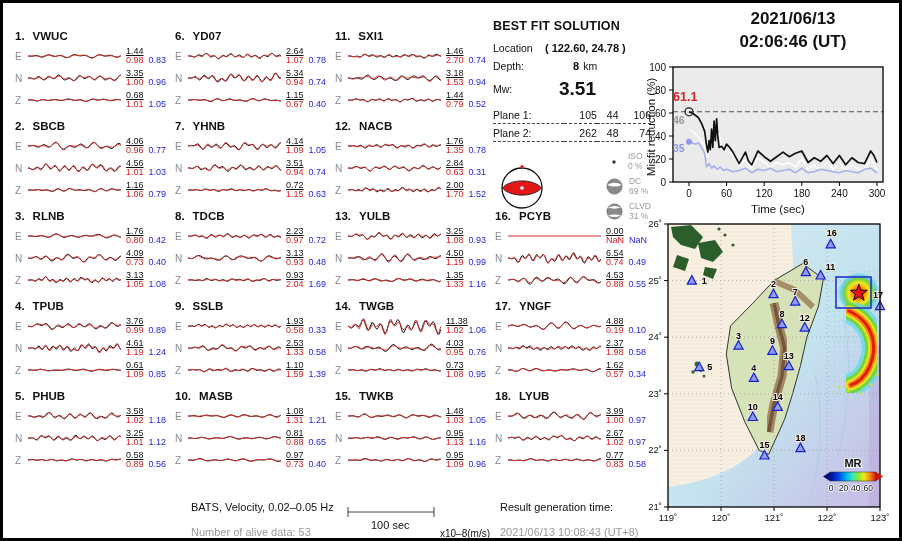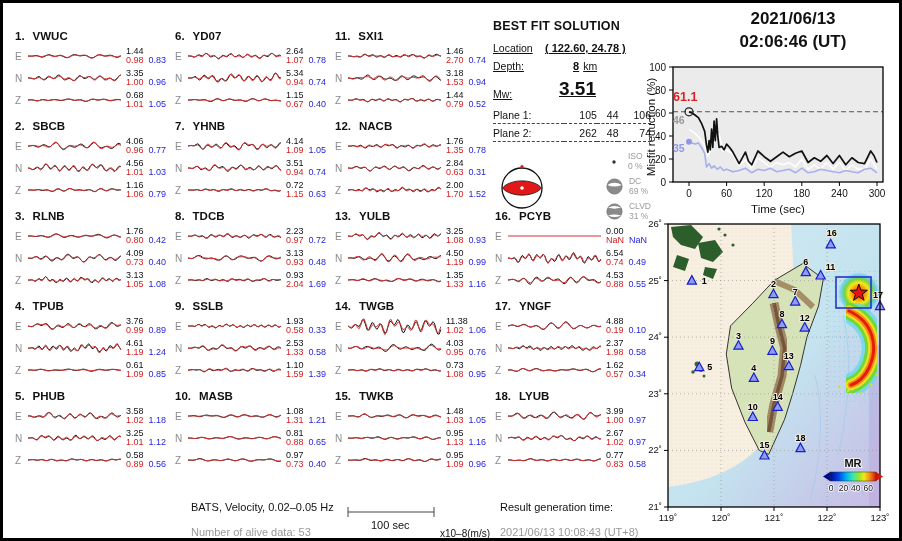--- a/index.html
+++ b/index.html
@@ -4,26 +4,26 @@
 <style>
   html,body{margin:0;padding:0;background:#fff;}
   .canvas{position:relative;width:902px;height:541px;background:#fff;border:3px solid #000;
     box-sizing:border-box;font-family:"Liberation Sans",sans-serif;color:#111;overflow:hidden;}
   .station{position:absolute;width:156px;height:88px;}
   .st-title{font-weight:bold;font-size:11.5px;height:15px;}
   .st-title .code{margin-left:8px;}
   .trace-row{height:22px;display:flex;align-items:center;}
   .ch{color:#8a8a8a;font-size:10px;width:11px;flex:0 0 11px;}
   .nums{margin-left:3px;display:flex;flex-direction:column;font-size:9px;line-height:9.5px;white-space:nowrap;}
-  .amp{color:#111;}
+  .amp{color:#111;text-decoration:underline;}
   .m1{color:#d42020;}
   .m2{color:#2424dd;margin-left:5px;}
   .bestfit{position:absolute;left:490px;top:16px;width:158px;font-size:10.5px;}
   .bf-title{font-weight:bold;font-size:12.5px;margin-bottom:9px;letter-spacing:.2px;}
-  .bf-row{margin-bottom:6px;display:flex;align-items:flex-end;text-decoration:underline;}
+  .bf-row{margin-bottom:6px;display:flex;align-items:center;}
   .bf-label{width:52px;flex:0 0 52px;}
   .bf-val{font-weight:bold;font-size:11px;}
   .bf-unit{font-weight:normal;margin-left:4px;}
   .mw-val{font-weight:bold;font-size:19px;margin-left:14px;}
   table.bf{border-collapse:collapse;width:100%;margin-top:2px;font-size:10.5px;}
   table.bf td,table.bf th{padding:3px 0 2px 0;text-align:right;font-weight:normal;}
   table.bf th{border-bottom:1px dashed #444;}
   table.bf td{border-bottom:1px dashed #444;}
   table.bf .rowlab{text-align:left;}
   .mech{display:flex;margin-top:10px;align-items:center;justify-content:space-between;}

